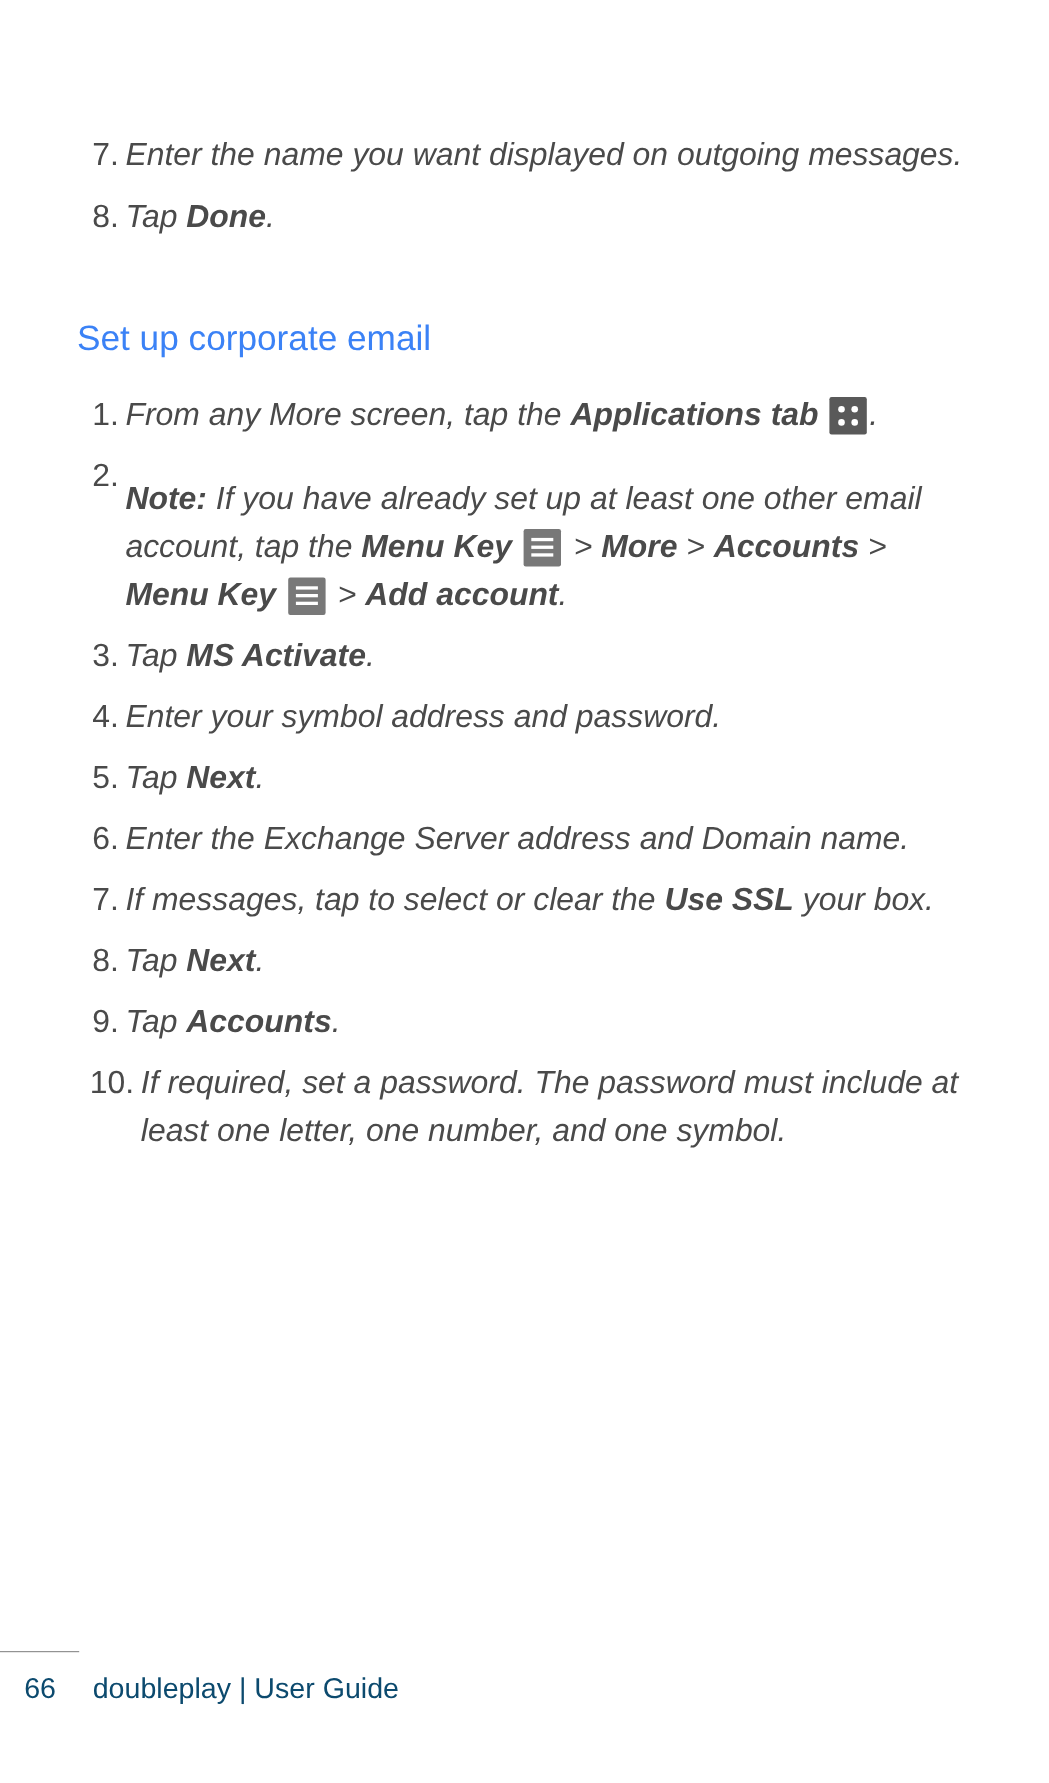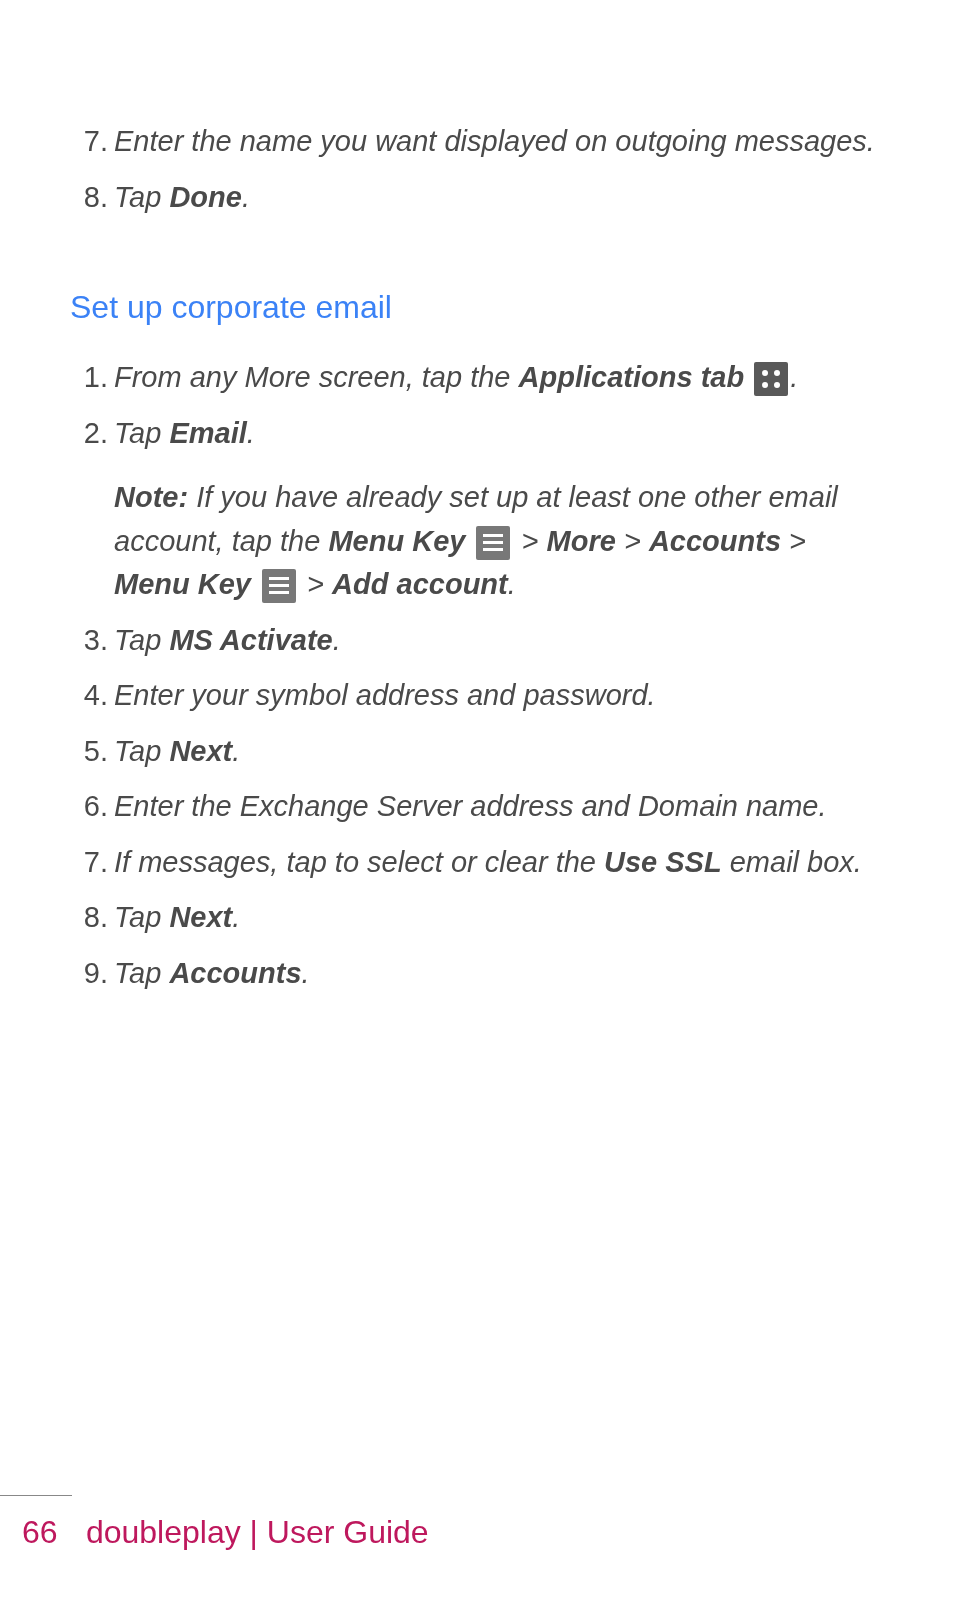--- a/index.html
+++ b/index.html
@@ -99,22 +99,22 @@
       left: 0;
       right: 0;
     }
     .footer-line {
       border: none;
       border-top: 1px solid #888;
       width: 72px;
       margin-bottom: 18px;
     }
     .footer-text {
-      font-size: 32px;
-      color: #be185d;
+      font-size: 26px;
+      color: #0c4a6e;
       padding-left: 22px;
     }
     .footer-page {
       display: inline-block;
       width: 55px;
     }
   </style>
 </head>
 <body>
 
@@ -137,21 +137,20 @@
   <div id="main-steps">
       <div class="ol-item">
         <div class="ol-num">1.</div>
         <div class="ol-body">
           <div><span> From any More screen, tap the </span><span class="bold">Applications tab</span><span> </span><span class="icon-apps"></span><span>.</span></div>
         </div>
       </div>
       <div class="ol-item">
         <div class="ol-num">2.</div>
         <div class="ol-body">
-          <div><span>Tap </span><span class="bold">Email</span><span>.</span></div>
           <div class="note-block"><span class="bold">Note:</span><span> If you have already set up at least one other email account, tap the </span><span class="bold">Menu Key</span><span> </span><span class="icon-menu"></span><span> &gt; </span><span class="bold">More</span><span> &gt; </span><span class="bold">Accounts</span><span> &gt; </span><span class="bold">Menu Key</span><span> </span><span class="icon-menu"></span><span> &gt; </span><span class="bold">Add account</span><span>.</span></div>
         </div>
       </div>
       <div class="ol-item">
         <div class="ol-num">3.</div>
         <div class="ol-body">
           <div><span>Tap </span><span class="bold">MS Activate</span><span>.</span></div>
         </div>
       </div>
       <div class="ol-item">
@@ -168,33 +167,39 @@
       </div>
       <div class="ol-item">
         <div class="ol-num">6.</div>
         <div class="ol-body">
           <div><span>Enter the Exchange Server address and Domain name.</span></div>
         </div>
       </div>
       <div class="ol-item">
         <div class="ol-num">7.</div>
         <div class="ol-body">
-          <div><span>If messages, tap to select or clear the </span><span class="bold">Use SSL</span><span> email box.</span></div>
+          <div><span>If messages, tap to select or clear the </span><span class="bold">Use SSL</span><span> your box.</span></div>
         </div>
       </div>
       <div class="ol-item">
         <div class="ol-num">8.</div>
         <div class="ol-body">
           <div><span>Tap </span><span class="bold">Next</span><span>.</span></div>
         </div>
       </div>
       <div class="ol-item">
         <div class="ol-num">9.</div>
         <div class="ol-body">
           <div><span>Tap </span><span class="bold">Accounts</span><span>.</span></div>
+        </div>
+      </div>
+      <div class="ol-item">
+        <div class="ol-num ol-num-wide">10.</div>
+        <div class="ol-body">
+          <div><span> If required, set a password. The password must include at least one letter, one number, and one symbol.</span></div>
         </div>
       </div>
     </div>
 </div>
 
 <div class="footer">
   <hr class="footer-line">
   <div class="footer-text">
     <span class="footer-page">66</span>
     <span>doubleplay  |  User Guide</span>

